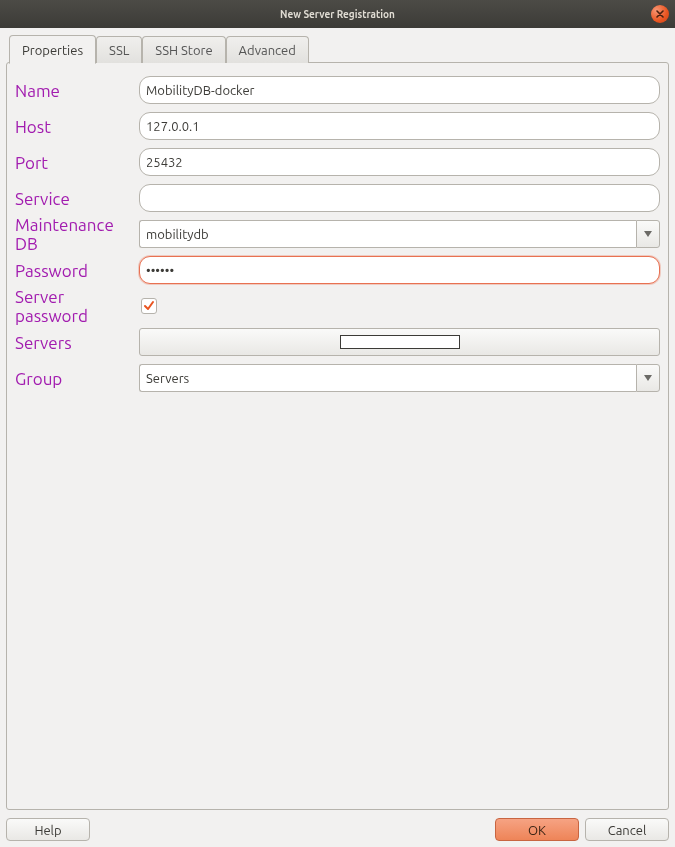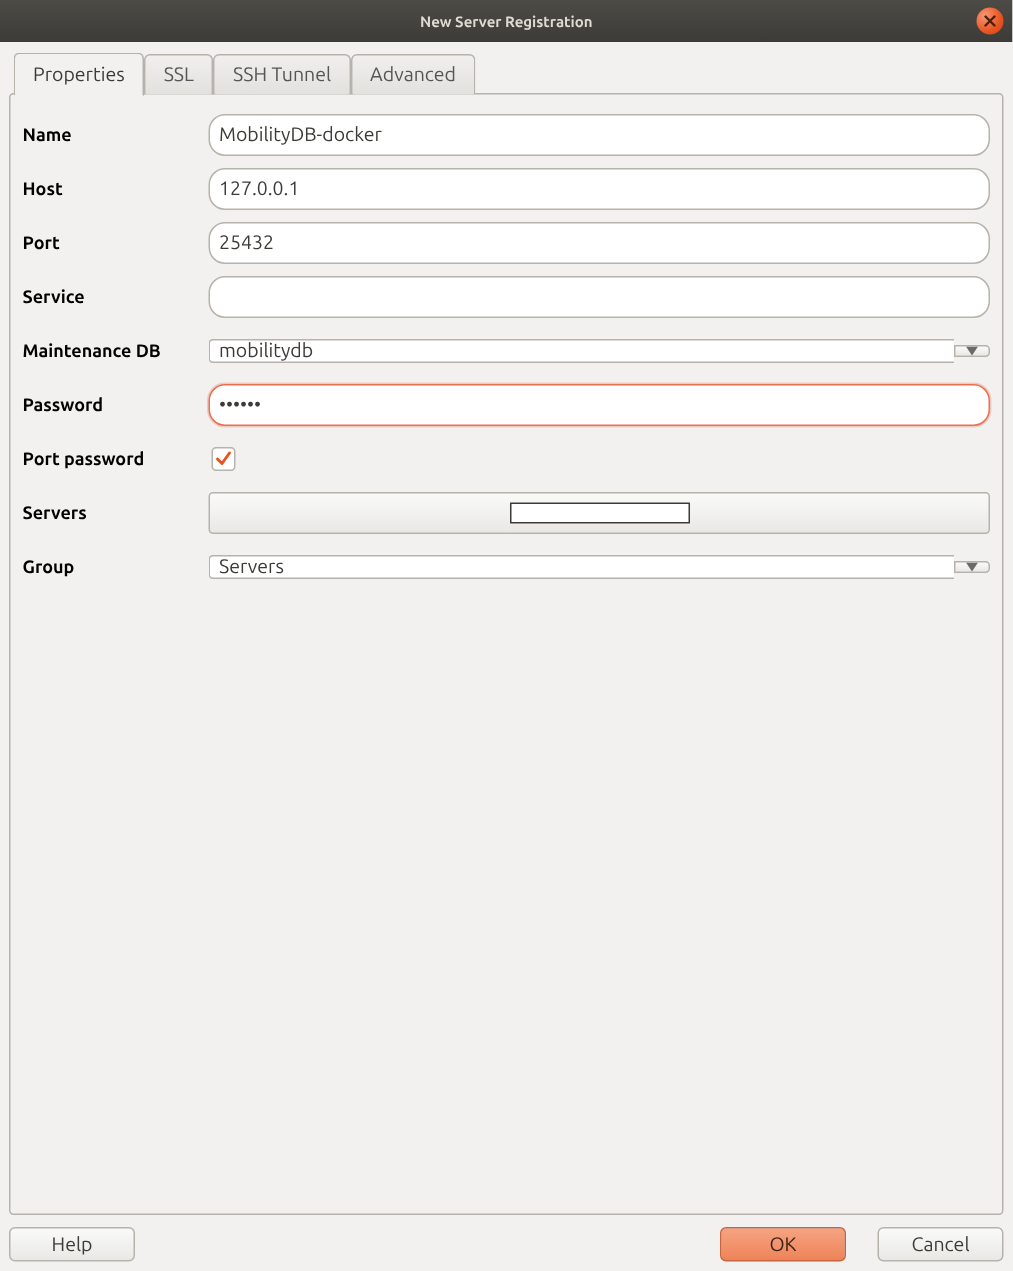--- a/index.html
+++ b/index.html
@@ -86,45 +86,43 @@
   .form-row {
     display: flex;
     align-items: center;
     margin-bottom: 6px;
     height: 30px;
   }
   .form-label {
     width: 124px;
     flex-shrink: 0;
     padding-left: 0px;
-    font-size: 12px;
-    color: #000000;
-    font-weight: bold;
+    font-size: 17px;
+    color: #a21caf;
   }
   .text-input {
     flex: 1;
     height: 28px;
     border: 1px solid #b6b3ac;
     border-radius: 11px;
     background: #ffffff;
     padding: 0 6px;
     font-size: 13px;
     font-family: inherit;
     color: #3c3b37;
     outline: none;
   }
   .text-input.focused {
     border-color: #e87152;
     box-shadow: 0 0 0 1px rgba(232,113,82,0.3);
   }
   .combo {
     flex: 1;
     display: flex;
-    height: 16px;
-    align-items: center;
+    height: 28px;
   }
   .combo-input {
     flex: 1;
     border: 1px solid #b6b3ac;
     border-right: none;
     border-top-left-radius: 3px;
     border-bottom-left-radius: 3px;
     background: #fff;
     padding: 0 6px;
     font-size: 13px;
@@ -174,21 +172,21 @@
     width: 120px;
     height: 14px;
     background: #fff;
     border: 1px solid #3c3b37;
   }
   .button-bar {
     display: flex;
     justify-content: space-between;
     margin-top: 8px;
   }
-  .button-bar .right { display: flex; gap: 21px; padding-left: 20px; }
+  .button-bar .right { display: flex; gap: 6px; padding-left: 20px; }
   .btn {
     min-width: 84px;
     height: 23px;
     border: 1px solid #b6b3ac;
     border-radius: 4px;
     background: linear-gradient(to bottom, #fafaf9, #e9e8e5);
     font-size: 13px;
     color: #3c3b37;
     cursor: pointer;
     display: flex;
@@ -212,21 +210,21 @@
       <path d="M1 1 L7 7 M7 1 L1 7" stroke="#4a1f0e" stroke-width="1.6" stroke-linecap="round"></path>
     </svg>
   </div>
 </div>
 
 <div class="window-body">
 
   <div class="tabstrip">
     <div class="tab active">Properties</div>
     <div class="tab">SSL</div>
-    <div class="tab">SSH Tunnel</div>
+    <div class="tab">SSH Store</div>
     <div class="tab">Advanced</div>
   </div>
 
   <div class="tabcontent">
 
     <div class="form-row">
       <div class="form-label">Name</div>
       <input class="text-input" value="MobilityDB-docker" style="">
     </div>
 
@@ -257,21 +255,21 @@
       </div>
     </div>
 
 
     <div class="form-row">
       <div class="form-label">Password</div>
       <input class="text-input focused" type="text" value="••••••" style="">
     </div>
 
     <div class="form-row">
-      <div class="form-label">Port password</div>
+      <div class="form-label">Server password</div>
       <div class="checkbox checked">
         <svg viewBox="0 0 12 12">
           <path d="M2 6 L5 9 L10 2" stroke="#e95420" stroke-width="2" fill="none" stroke-linecap="round" stroke-linejoin="round"></path>
         </svg>
       </div>
     </div>
 
     <div class="form-row">
       <div class="form-label">Servers</div>
       <div class="colour-btn">

